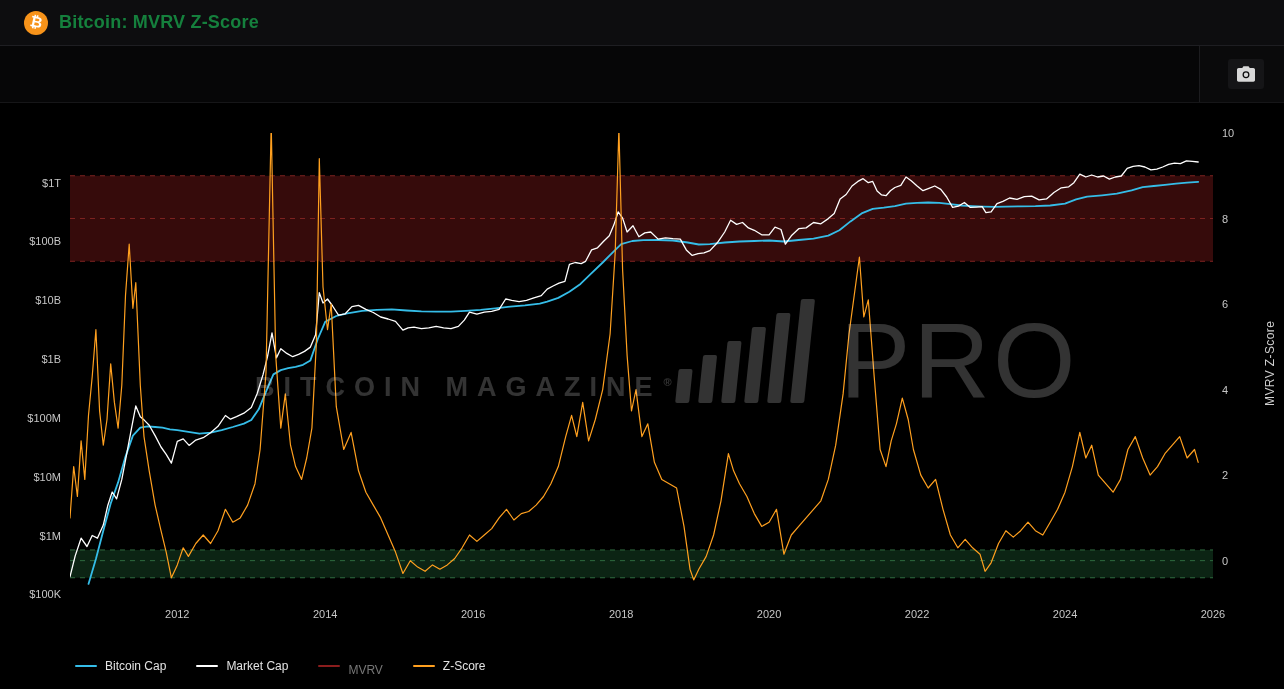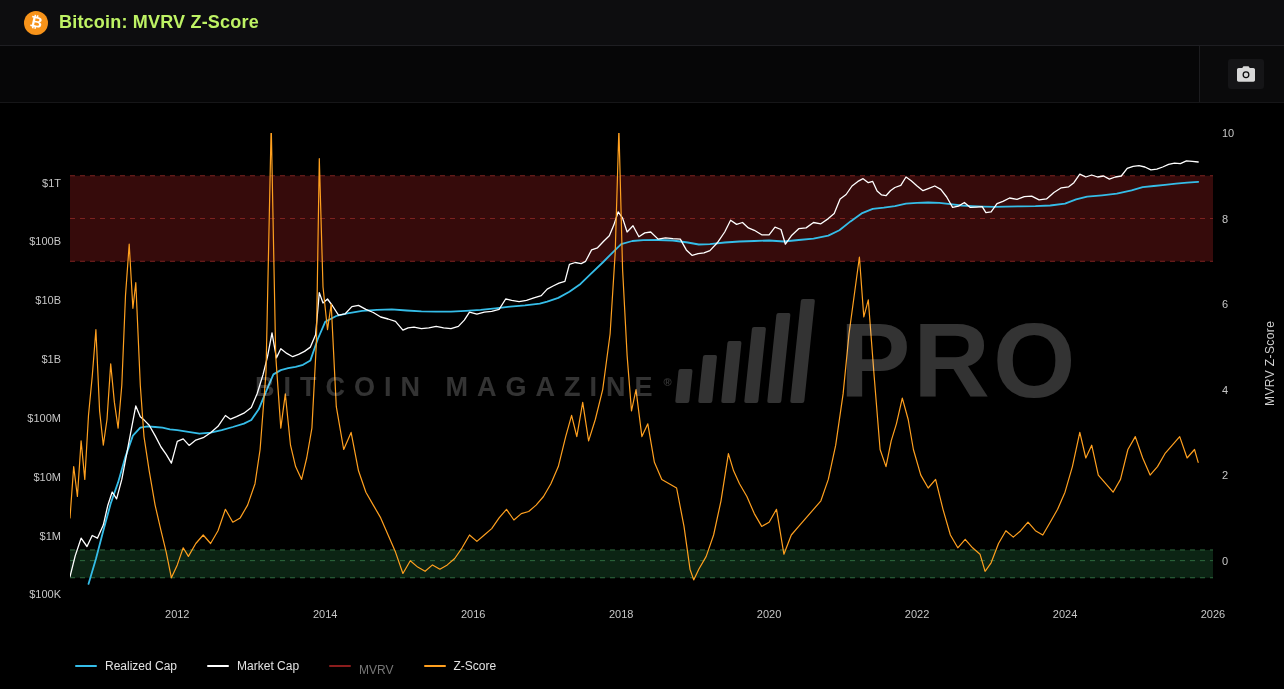--- a/index.html
+++ b/index.html
@@ -18,21 +18,21 @@
   }
   .btc-badge {
     width:24px; height:24px; border-radius:50%;
     display:flex; align-items:center; justify-content:center;
     background:#f7931a; flex:0 0 auto;
   }
   .btc-glyph {
     color:#fff; font-weight:bold; font-size:15px; line-height:1;
     transform:rotate(12deg); font-family:"DejaVu Sans",sans-serif;
   }
-  .title { font-size:18px; font-weight:700; color:#bef264; letter-spacing:0.2px; }
+  .title { font-size:18px; font-weight:700; color:#15803d; letter-spacing:0.2px; }
 
   
   .toolbar { position:relative; height:57px; background:#060607; border-bottom:1px solid #161618; }
   .toolbar-divider { position:absolute; right:84px; top:0; width:1px; height:100%; background:#1c1c1f; }
   .toolbar-right { position:absolute; right:0; top:0; width:84px; height:100%; background:#0a0a0b; }
   .camera-btn {
     position:absolute; right:20px; top:13px; width:36px; height:30px;
     background:#151517; border:none; border-radius:3px; cursor:pointer;
     display:flex; align-items:center; justify-content:center;
   }
@@ -56,21 +56,21 @@
     display:flex; flex-direction:row; align-items:flex-end;
     pointer-events:none; user-select:none;
   }
   .wm-line1 {
     font-size:27px; font-weight:700; letter-spacing:9px;
     color:rgba(255,255,255,0.20); white-space:nowrap;
   }
   .wm-reg { font-size:11px; vertical-align:super; letter-spacing:0; margin-left:2px; }
   .wm-row { display:flex; align-items:flex-end; gap:20px; margin-top:8px; }
   .wm-pro {
-    font-size:106px; font-weight:700; line-height:0.8; letter-spacing:3px;
+    font-size:106px; font-weight:400; line-height:0.8; letter-spacing:3px;
     color:rgba(255,255,255,0.20);
   }
   .wm-bars rect { fill:rgba(255,255,255,0.20); }
 
   
   .legend {
     height:46px; display:flex; align-items:center; gap:30px;
     padding-left:75px; background:#000;
   }
   .legend-item { display:flex; align-items:center; gap:8px; cursor:pointer; }
@@ -160,21 +160,21 @@
         <span class="wm-pro">PRO</span>
       </div>
     </div>
 
     <div class="right-axis-title">MVRV Z-Score</div>
   </div>
 
   <div class="legend">
     <div class="legend-item">
       <span class="swatch" style="background: rgb(53, 189, 232);"></span>
-      <span class="legend-label">Realized Cap</span>
+      <span class="legend-label">Bitcoin Cap</span>
     </div>
     <div class="legend-item">
       <span class="swatch" style="background: rgb(255, 255, 255);"></span>
       <span class="legend-label">Market Cap</span>
     </div>
     <div class="legend-item dimmed">
       <span class="swatch" style="background: rgb(139, 29, 29);"></span>
       <span class="legend-label">MVRV</span>
     </div>
     <div class="legend-item">

